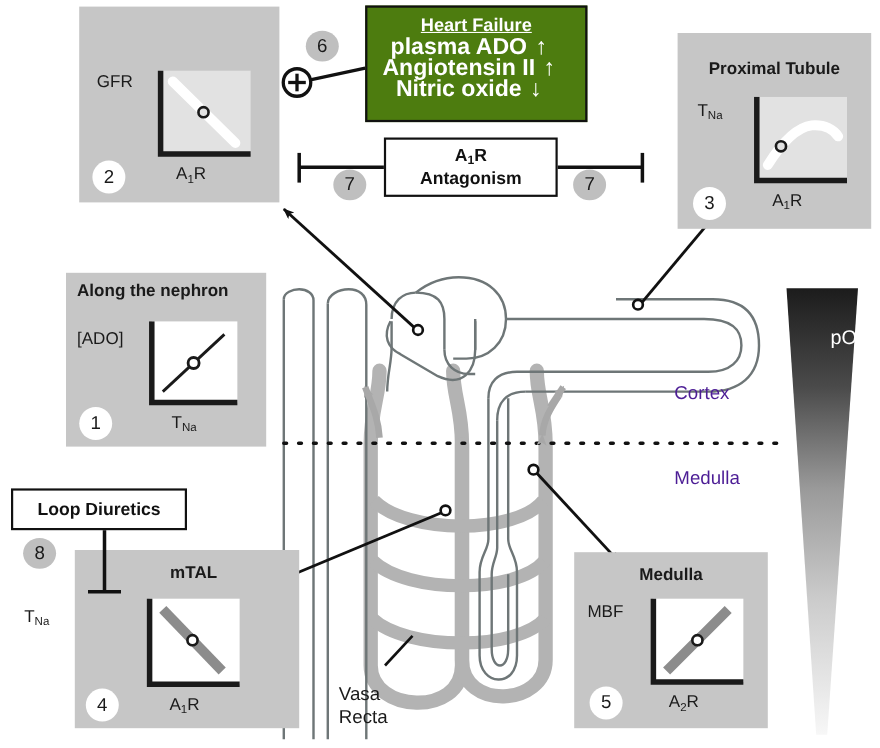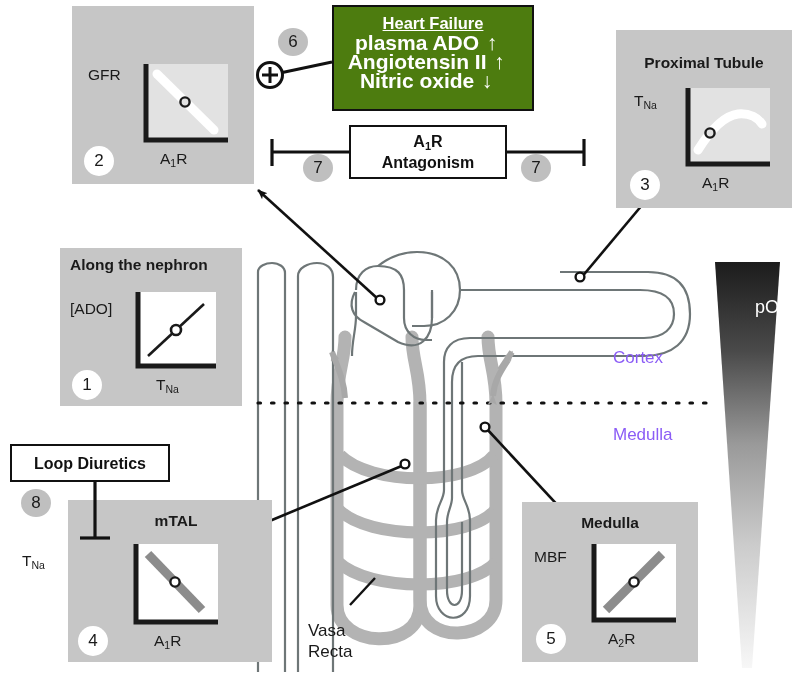--- a/index.html
+++ b/index.html
@@ -19,21 +19,21 @@
   .axlabel sub{font-size:10.5px;vertical-align:baseline;position:relative;top:3px;}
   .hf-box{position:absolute;background:#4d7c0f;border:2px solid #111;box-sizing:border-box;
           color:#fff;text-align:center;}
   .hf-title{font-weight:bold;font-size:16.5px;text-decoration:underline;line-height:19px;}
   .hf-row{font-weight:bold;font-size:21px;line-height:19px;white-space:nowrap;}
   .hf-arrow{display:inline-block;width:14px;text-align:center;}
   .wbox{position:absolute;background:#fff;border:2px solid #111;box-sizing:border-box;
         display:flex;align-items:center;justify-content:center;text-align:center;
         font-weight:bold;font-size:16px;line-height:19px;color:#111;}
   .wbox sub{font-size:11px;vertical-align:baseline;position:relative;top:3px;}
-  .region{position:absolute;font-size:17px;color:#8b5cf6;}
+  .region{position:absolute;font-size:17px;color:#4c1d95;}
   .po2-label{position:absolute;color:#fff;font-size:18px;margin-left:28px;}
   .po2-label sub{font-size:12px;vertical-align:baseline;position:relative;top:4px;}
   .vasa-label{position:absolute;font-size:17px;color:#1a1a1a;line-height:21px;}
 </style>
 </head>
 <body>
 
 <div id="stage">
 
   <svg class="layer">

